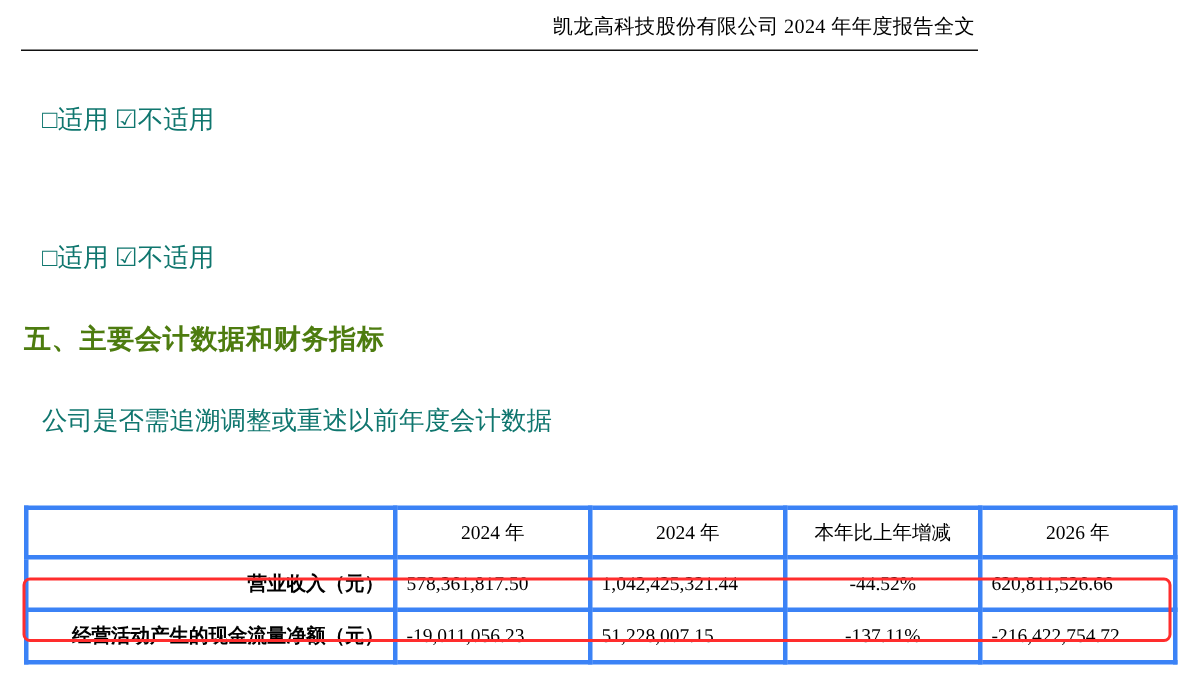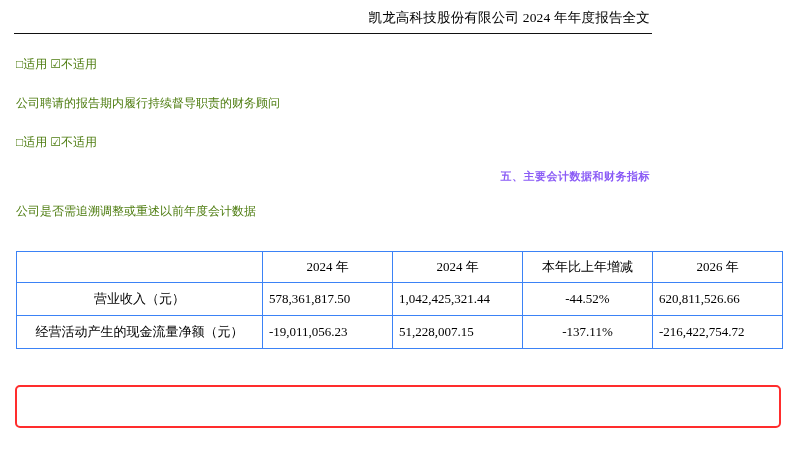--- a/index.html
+++ b/index.html
@@ -31,60 +31,60 @@
   .header-rule {
     border: 0;
     border-top: 1px solid #111;
     margin: 0 14px 0 14px;
   }
   .content {
     padding: 0 16px 0 16px;
   }
   .para {
     font-family: "Liberation Serif", serif;
-    font-size: 12px;
+    font-size: 17px;
     line-height: 1.5;
-    color: #4d7c0f;
-    margin: 0;
+    color: #0f766e;
+    margin: 12px;
   }
   .spacer-lg { height: 21px; }
   .spacer-md { height: 18px; }
   .spacer-sm { height: 13px; }
   .section-title {
     font-family: "Liberation Serif", serif;
     font-weight: bold;
-    font-size: 11px;
-    color: #8b5cf6;
+    font-size: 18px;
+    color: #4d7c0f;
     margin: 0;
     letter-spacing: 0.5px;
-    text-align: right;
   }
   table.fin {
     border-collapse: collapse;
     width: 766px;
     margin-left: 0px;
     font-family: "Liberation Serif", serif;
     font-size: 13px;
     table-layout: fixed;
   }
   table.fin th, table.fin td {
-    border: 1px solid #3b82f6;
+    border: 3px solid #3b82f6;
     padding: 4px 6px;
     vertical-align: middle;
   }
   table.fin th {
     font-weight: normal;
     text-align: center;
     height: 22px;
   }
   .col-label { width: 246px; }
   .col-num { width: 130px; }
   td.label {
-    text-align: center;
+    text-align: right;
     line-height: 1.35;
+    font-weight: bold;
   }
   td.num {
     padding-right: 20px;
   }
   td.pct {
     text-align: center;
     padding-right: 22px;
   }
   tr.row-tall td { height: 38px; }
   tr.row-norm td { height: 24px; }
@@ -105,21 +105,20 @@
     <span>凯龙高科技股份有限公司 2024 年年度报告全文</span>
   </div>
   <hr class="header-rule">
 
   <div class="content">
 
     <div class="spacer-lg"></div>
     <p class="para">□适用 ☑不适用</p>
 
     <div class="spacer-lg"></div>
-    <p class="para">公司聘请的报告期内履行持续督导职责的财务顾问</p>
 
     <div class="spacer-lg"></div>
     <p class="para">□适用 ☑不适用</p>
 
     <div class="spacer-md"></div>
     <p class="section-title">五、主要会计数据和财务指标</p>
 
     <div class="spacer-md"></div>
     <p class="para">公司是否需追溯调整或重述以前年度会计数据</p>
 

